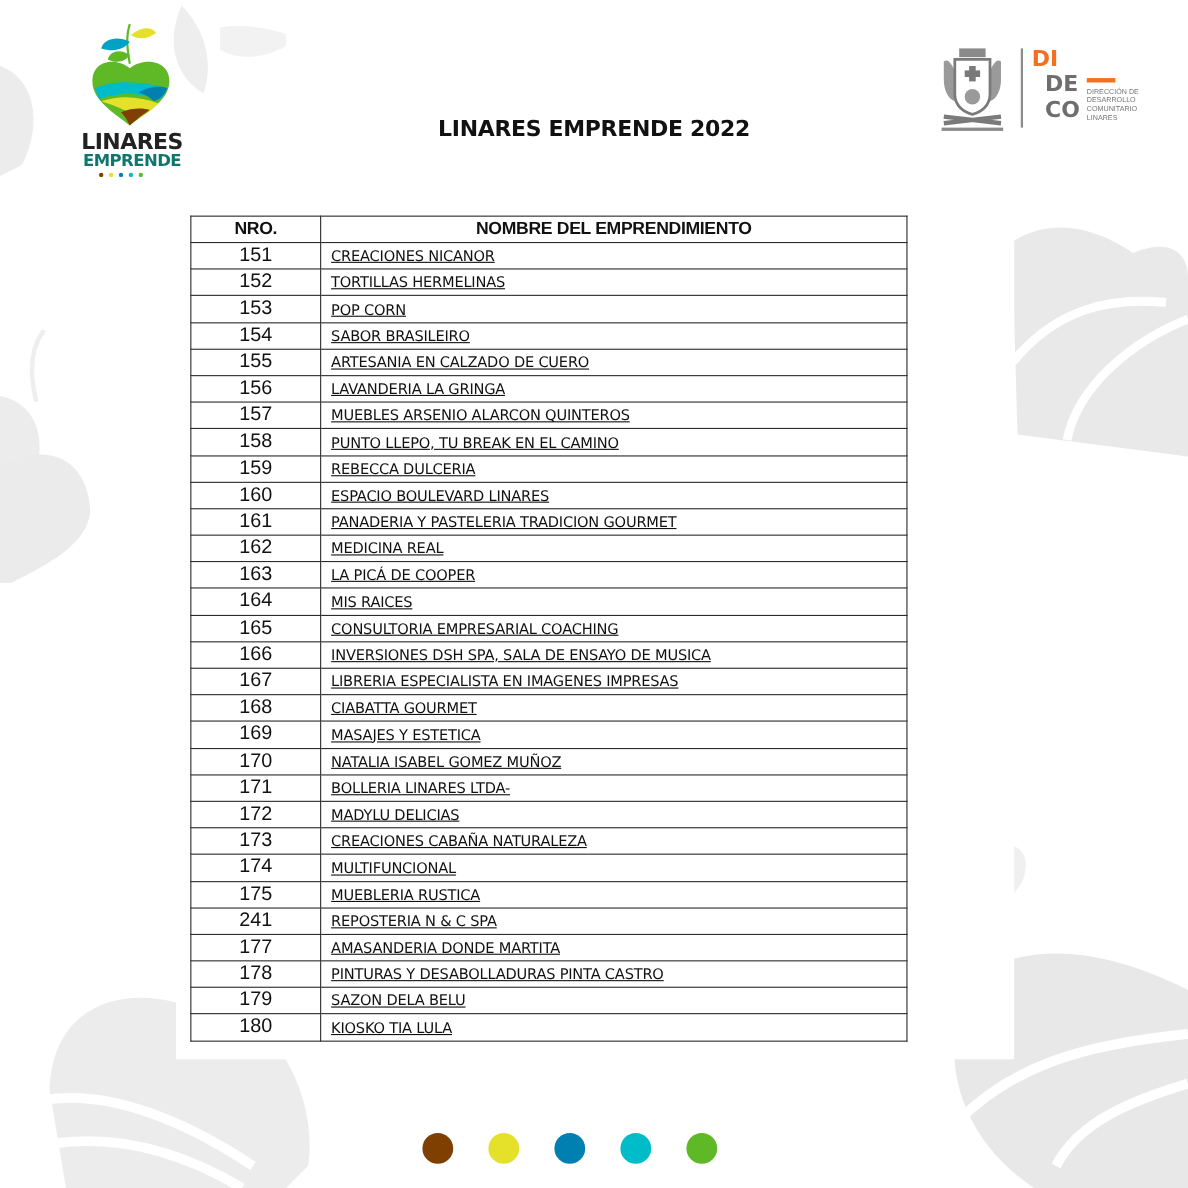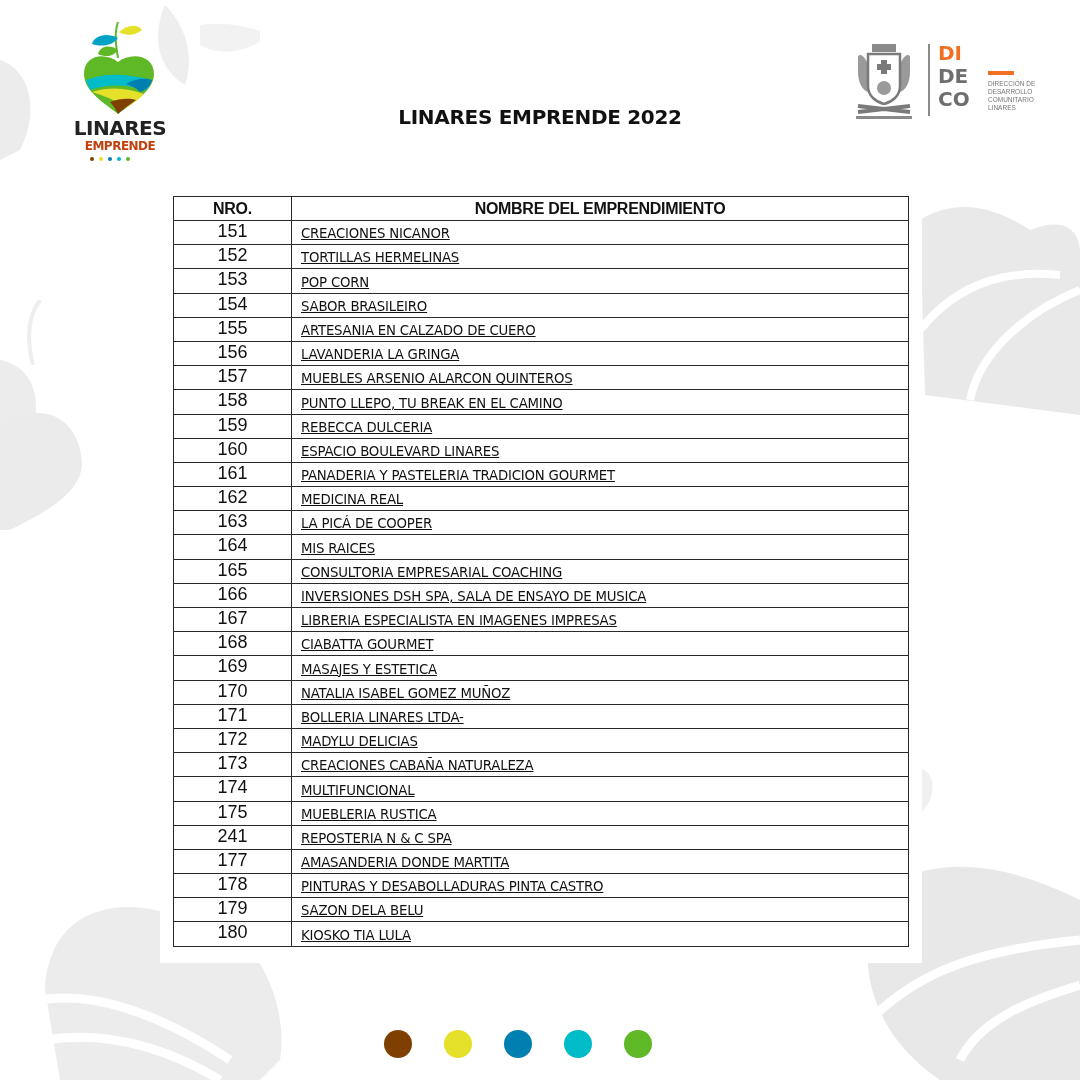--- a/index.html
+++ b/index.html
@@ -14,46 +14,46 @@
     background: #ffffff;
   }
   .logo-left { position: absolute; left: 66px; top: 14px; width: 108px; height: 150px; }
   .logo-left .txt1 {
     position: absolute; left: 0; top: 104px; width: 108px; text-align: center;
     font-family: "DejaVu Sans", sans-serif; font-weight: bold; font-size: 20px; color: #222;
     letter-spacing: -0.5px; line-height: 20px;
   }
   .logo-left .txt2 {
     position: absolute; left: 0; top: 124px; width: 108px; text-align: center;
-    font-family: "DejaVu Sans", sans-serif; font-weight: bold; font-size: 12px; color: #c2410c;
+    font-family: "DejaVu Sans", sans-serif; font-weight: bold; font-size: 15px; color: #0f766e;
     letter-spacing: -0.5px; line-height: 16px;
   }
   .logo-left .dots { position: absolute; left: 24px; top: 143px; display: flex; gap: 5px; }
   .logo-left .dots span { width: 4px; height: 4px; border-radius: 50%; display: block; }
 
   .logo-right { position: absolute; left: 852px; top: 40px; width: 200px; height: 82px; }
   .crest { position: absolute; left: 0; top: 2px; width: 64px; height: 78px; }
   .vline { position: absolute; left: 76px; top: 4px; width: 2px; height: 72px; background: #8a8a8a; }
   .dideco { position: absolute; left: 86px; top: 2px; font-family: "DejaVu Sans", sans-serif; font-weight: bold; font-size: 20px; line-height: 23px; }
   .dideco .di { color: #f36f21; }
-  .dideco .de, .dideco .co { color: #6e6e6e; }
+  .dideco .de, .dideco .co { color: #6e6e6e; margin-left: 12px; }
   .orange-bar { position: absolute; left: 136px; top: 31px; width: 26px; height: 4px; background: #f36f21; }
   .dideco-sub {
     position: absolute; left: 136px; top: 40px; font-size: 6.5px; line-height: 8px; color: #777;
     font-family: "Liberation Sans", sans-serif;
   }
 
   .title {
     position: absolute; left: 340px; top: 103px; width: 400px; text-align: center;
     font-family: "DejaVu Sans", sans-serif; font-weight: bold; color: #111;
     font-size: 20px; line-height: 28px; letter-spacing: -0.3px;
   }
 
   table.list {
-    position: absolute; left: 173px; top: 196px; width: 736px;
+    position: absolute; left: 173px; top: 196px; width: 652px;
     border-collapse: collapse; table-layout: fixed; padding-left: 16px;
   }
   table.list th, table.list td {
     border: 1.3px solid #2a2a2a; padding: 0; height: 23.2px;
     font-size: 14px; color: #111; white-space: nowrap; overflow: hidden;
   }
   table.list th {
     font-family: "Liberation Sans", sans-serif; font-weight: bold; font-size: 16px;
     text-align: center; height: 23px; letter-spacing: -0.3px;
   }

